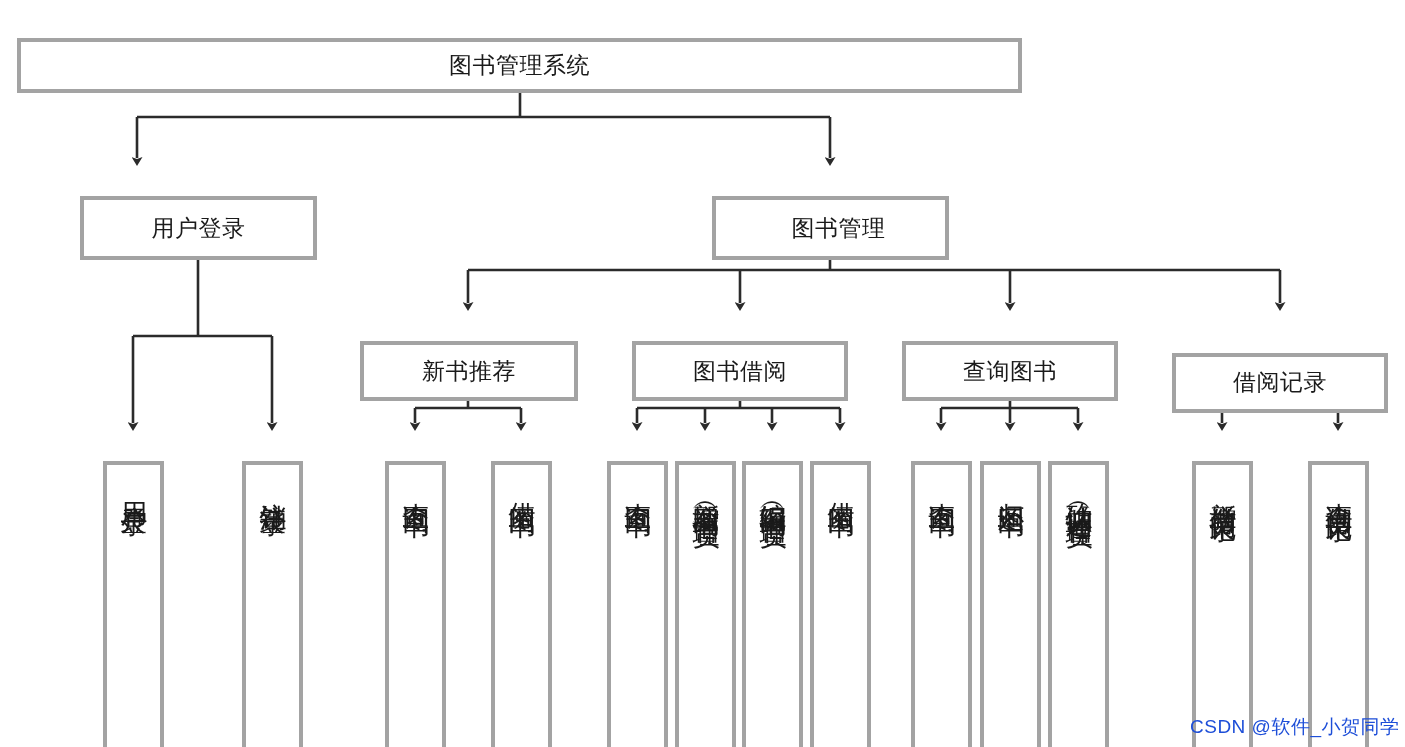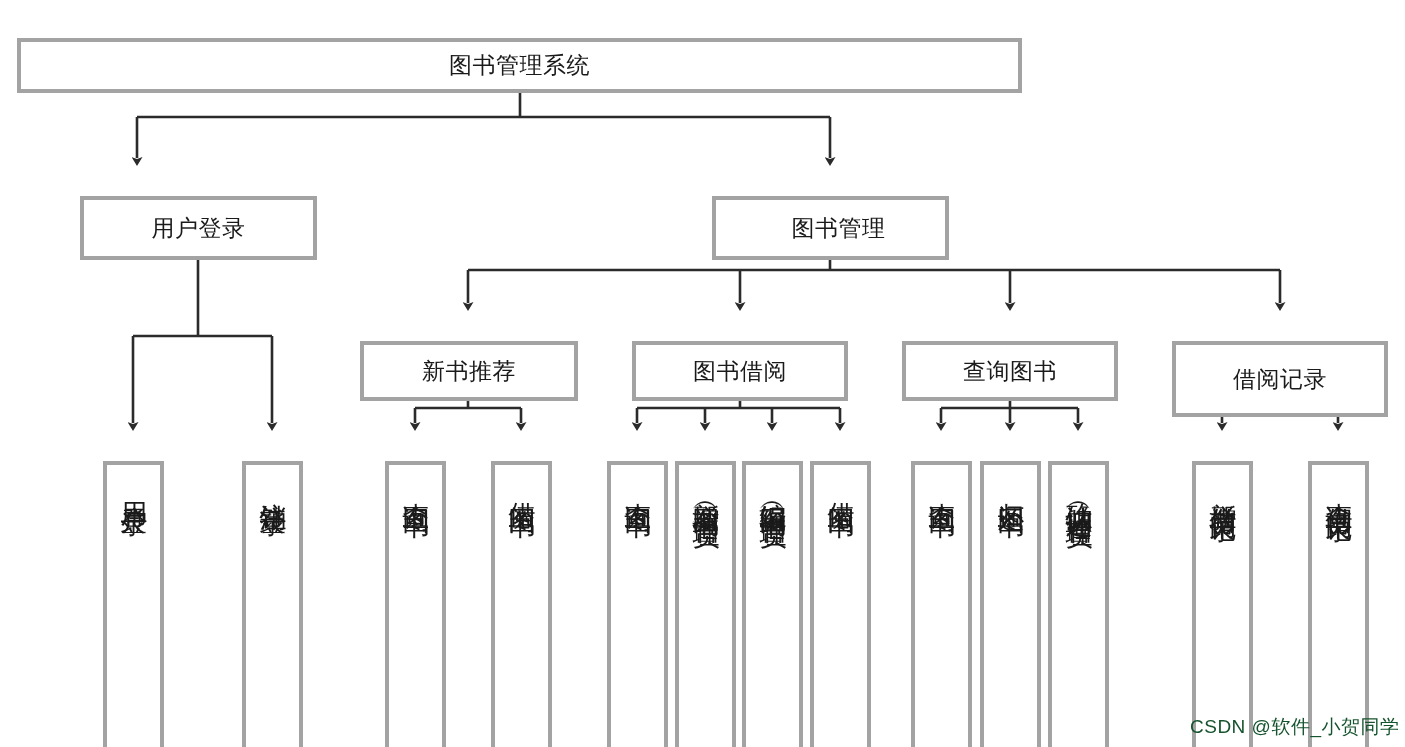--- a/index.html
+++ b/index.html
@@ -52,21 +52,21 @@
   }
   .node.vert .node-label {
     writing-mode: vertical-rl;
     text-orientation: upright;
     font-size: 27px;
     letter-spacing: 3px;
     line-height: 1;
   }
   .watermark {
     position: absolute;
-    color: #14532d;
+    color: #1d4ed8;
     font-size: 19px;
     letter-spacing: 0.5px;
     white-space: nowrap;
     pointer-events: none;
   }
 </style>
 </head>
 <body>
 
 <div id="stage">
@@ -138,21 +138,21 @@
   </div>
 
   <div class="node horiz" style="left:360px; top:316px; width:218px; height:60px;">
     <span class="node-label">新书推荐</span>
   </div>
 
   <div class="node horiz" style="left:902px; top:316px; width:216px; height:60px;">
     <span class="node-label">查询图书</span>
   </div>
 
-  <div class="node horiz" style="left:1172px; top:316px; width:216px; height:76px;">
+  <div class="node horiz" style="left:1172px; top:328px; width:216px; height:60px;font-family:Liberation Serif, serif;">
     <span class="node-label">借阅记录</span>
   </div>
 
   <div class="node vert" style="left:103px; top:436px; width:61px; height:298px;">
     <span class="node-label">用户登录</span>
   </div>
   <div class="node vert" style="left:242px; top:436px; width:61px; height:298px;">
     <span class="node-label">注销登录</span>
   </div>
 

